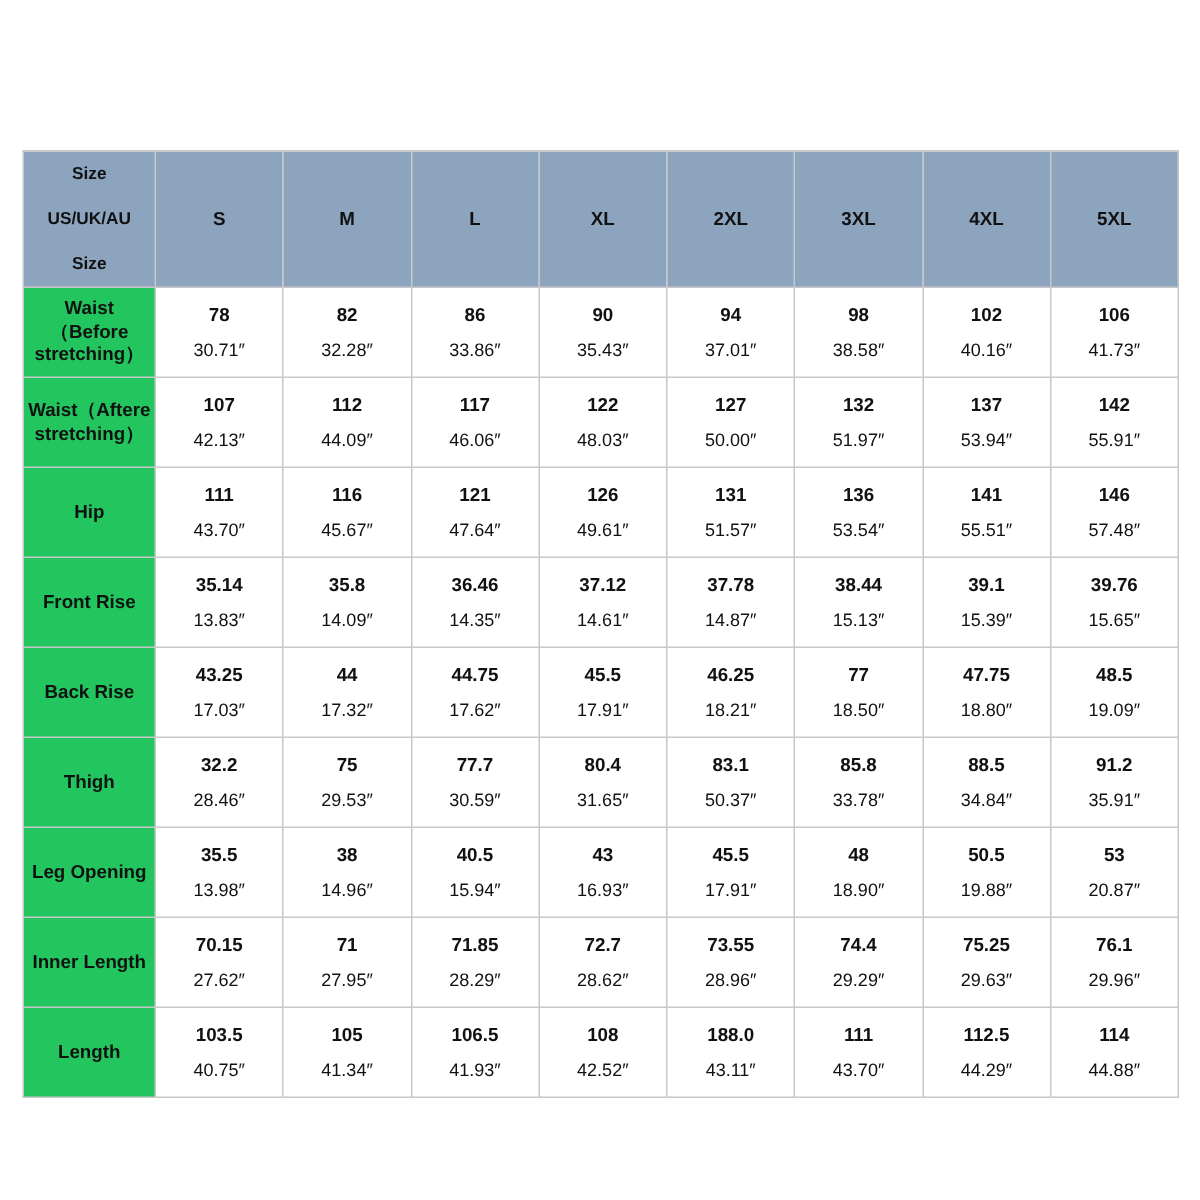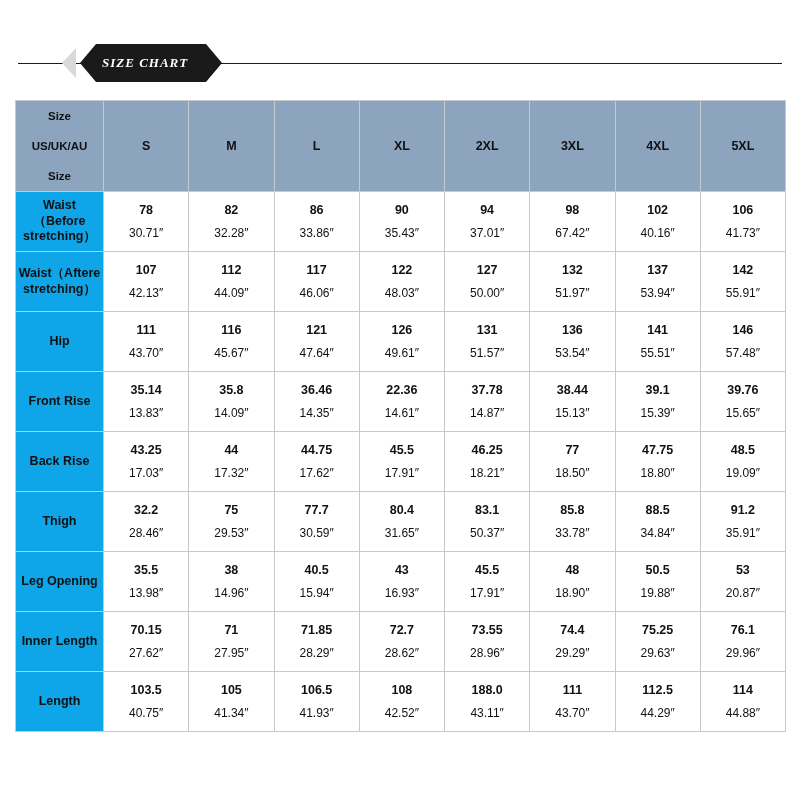--- a/index.html
+++ b/index.html
@@ -130,21 +130,21 @@
     justify-content: space-between;
     height: 90px;
     padding: 8px 0;
     box-sizing: border-box;
     font-size: 11.5px;
     line-height: 1.25;
   }
   .corner-inner div { width: 100%; }
 
   tbody td.rowlabel {
-    background: #0ea5e9;
+    background: #22c55e;
     font-weight: bold;
     font-size: 12.5px;
     line-height: 1.25;
     padding: 4px 2px;
     color: #111111;
   }
   tbody td.val {
     background: #ffffff;
     padding: 0;
     height: 59px;
@@ -165,32 +165,20 @@
   .inch {
     font-size: 12px;
     color: #111111;
   }
 </style>
 </head>
 <body>
 
 <div class="page">
 
-  <div class="banner">
-    <div class="banner-line"></div>
-    <div class="ribbon-tail-left"></div>
-    <div class="ribbon-tail-right" id="tail-right" style="left: 122px;"></div>
-    <div class="banner-ribbon">
-      <div class="ribbon-left"></div>
-      <div class="ribbon-body">
-        <span class="title">SIZE CHART</span>
-      </div>
-      <div class="ribbon-right"></div>
-    </div>
-  </div>
 
   <div class="table-wrap">
     <table class="size-chart">
       <colgroup>
         <col class="col-label">
         <col class="col-size">
           <col class="col-size">
           <col class="col-size">
           <col class="col-size">
         <col class="col-size">
@@ -246,21 +234,21 @@
             </td>
             <td class="val">
               <div class="val-inner">
                 <div class="cm">94</div>
                 <div class="inch">37.01″</div>
               </div>
             </td>
             <td class="val">
               <div class="val-inner">
                 <div class="cm">98</div>
-                <div class="inch">67.42″</div>
+                <div class="inch">38.58″</div>
               </div>
             </td>
             <td class="val">
               <div class="val-inner">
                 <div class="cm">102</div>
                 <div class="inch">40.16″</div>
               </div>
             </td>
             <td class="val">
               <div class="val-inner">
@@ -386,21 +374,21 @@
               </div>
             </td>
             <td class="val">
               <div class="val-inner">
                 <div class="cm">36.46</div>
                 <div class="inch">14.35″</div>
               </div>
             </td>
             <td class="val">
               <div class="val-inner">
-                <div class="cm">22.36</div>
+                <div class="cm">37.12</div>
                 <div class="inch">14.61″</div>
               </div>
             </td>
             <td class="val">
               <div class="val-inner">
                 <div class="cm">37.78</div>
                 <div class="inch">14.87″</div>
               </div>
             </td>
             <td class="val">

